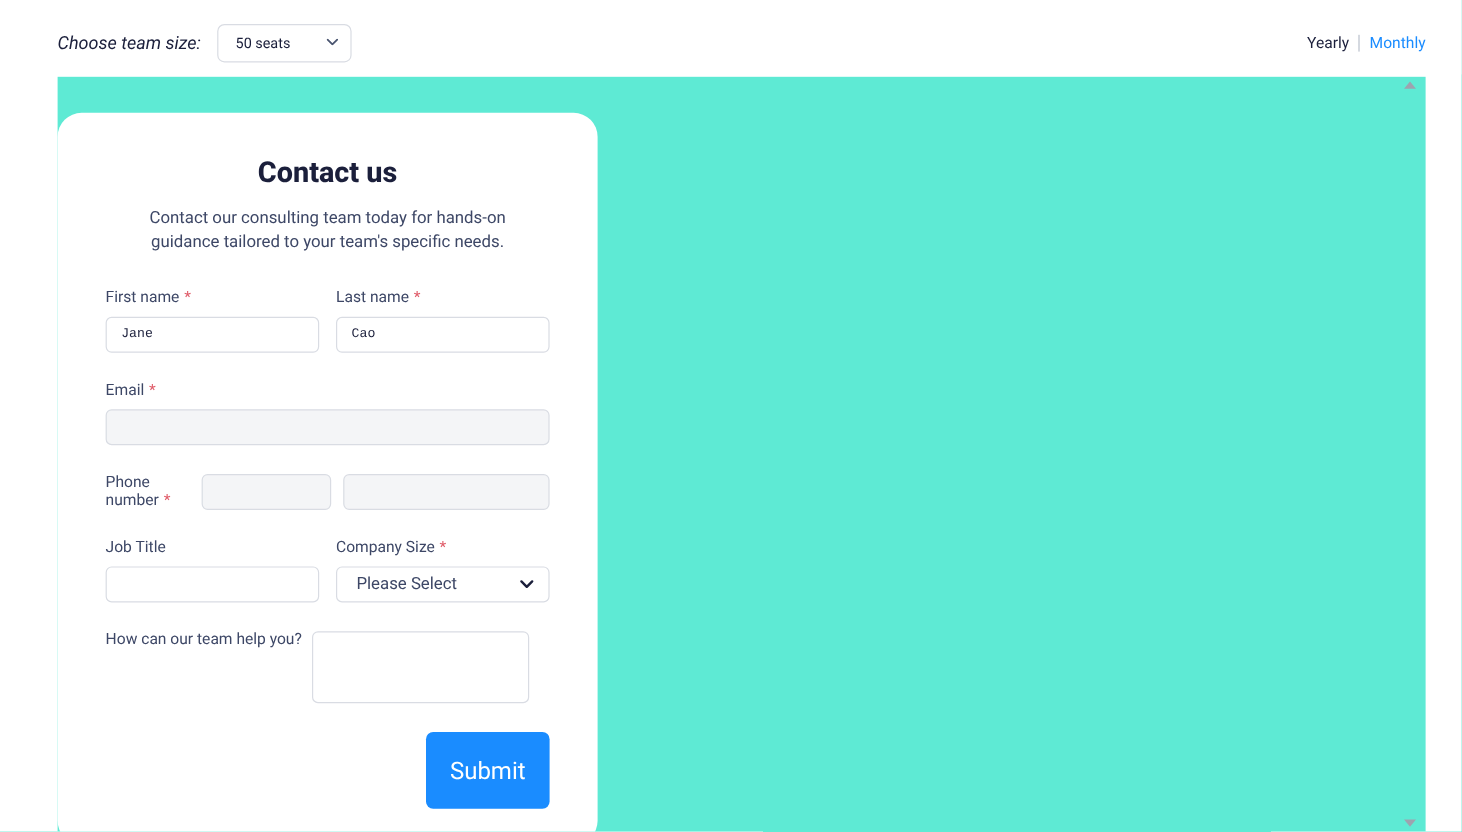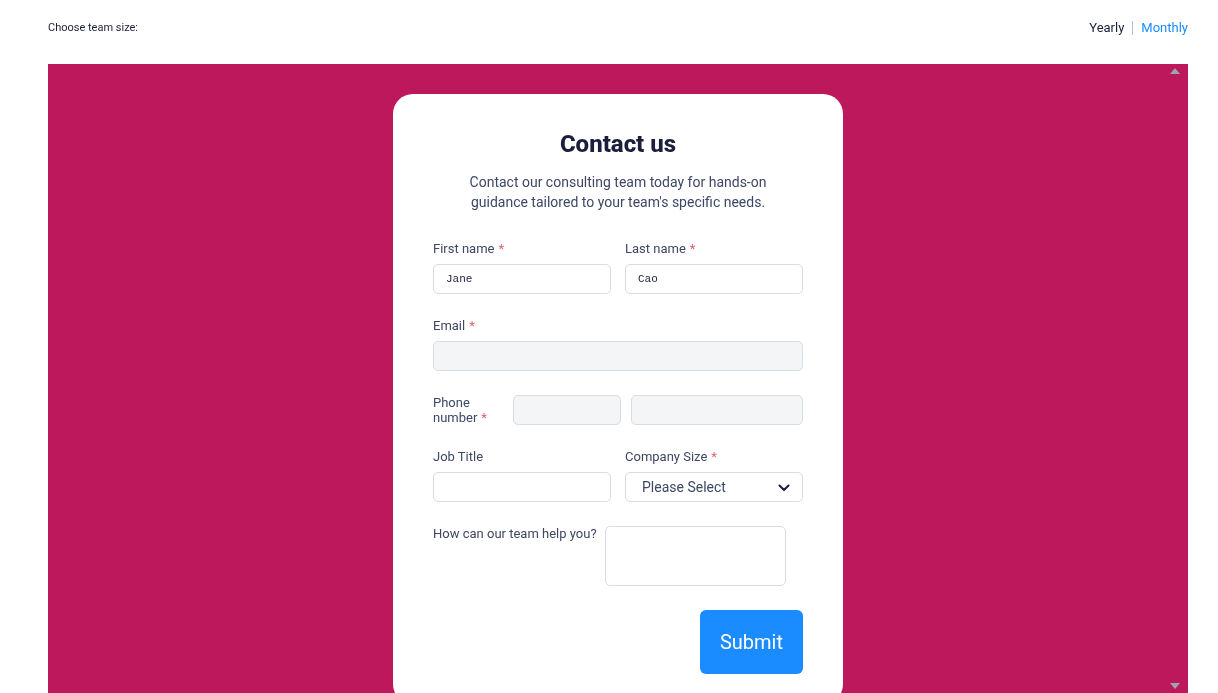--- a/index.html
+++ b/index.html
@@ -21,22 +21,23 @@
       justify-content: space-between;
       align-items: center;
       background: #ffffff;
     }
     .team-size-wrap {
       display: flex;
       align-items: center;
       gap: 14px;
     }
     .team-size-label {
-      font-size: 11px;
-      color: #1b1f3b;
+      font-size: 15px;
+      color: #1b1f3b;
+      font-style: italic;
     }
     .select-box {
       position: relative;
       border: 1px solid #d9dce3;
       border-radius: 6px;
       padding: 8px 36px 8px 14px;
       min-width: 112px;
       cursor: pointer;
       font-size: 12px;
       color: #1b1f3b;
@@ -71,23 +72,22 @@
     .billing-monthly {
       color: #1a8cff;
       cursor: pointer;
     }
     .content-area {
       position: absolute;
       top: 64px;
       left: 48px;
       right: 30px;
       bottom: 0;
-      background: #be185d;
-      display: flex;
-      justify-content: center;
+      background: #5eead4;
+      display: flex;
       align-items: flex-start;
       padding-top: 30px;
     }
     .scroll-track {
       position: absolute;
       right: 6px;
       top: 0;
       bottom: 0;
       width: 14px;
       display: flex;
@@ -214,20 +214,28 @@
     .phone-col-dummy {
       width: 108px;
     }
   </style>
 </head>
 <body>
 
 <div class="header-bar">
   <div class="team-size-wrap">
     <span class="team-size-label">Choose team size:</span>
+    <div class="select-box">
+      <span>50 seats</span>
+      <span class="select-chevron">
+        <svg width="10" height="6" viewBox="0 0 10 6">
+            <path d="M1 1 L5 5 L9 1" stroke="#4a5570" stroke-width="1.5" fill="none" stroke-linecap="round" stroke-linejoin="round"></path>
+          </svg>
+      </span>
+    </div>
   </div>
   <div class="billing-toggle">
     <span class="billing-yearly">Yearly</span>
     <span class="billing-divider"></span>
     <span class="billing-monthly">Monthly</span>
   </div>
 </div>
 
 <div class="content-area">
   <div class="form-card">

